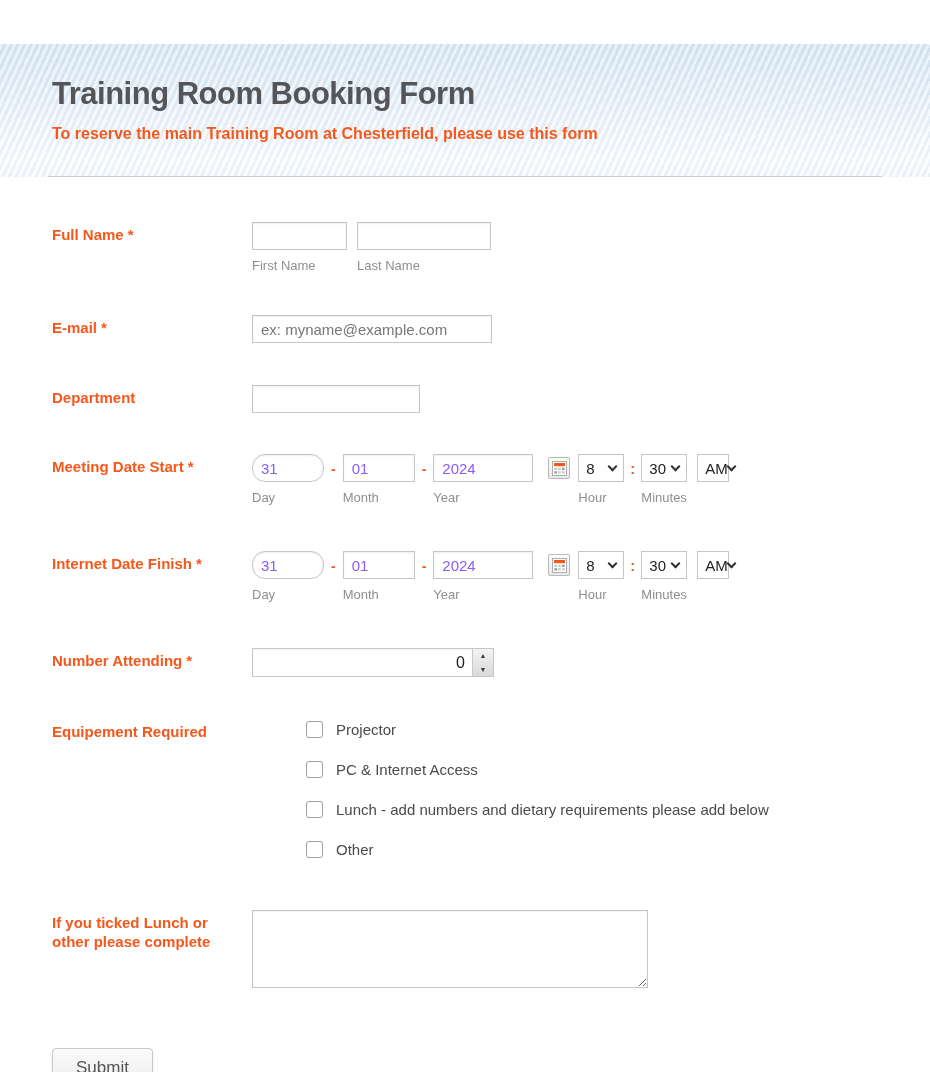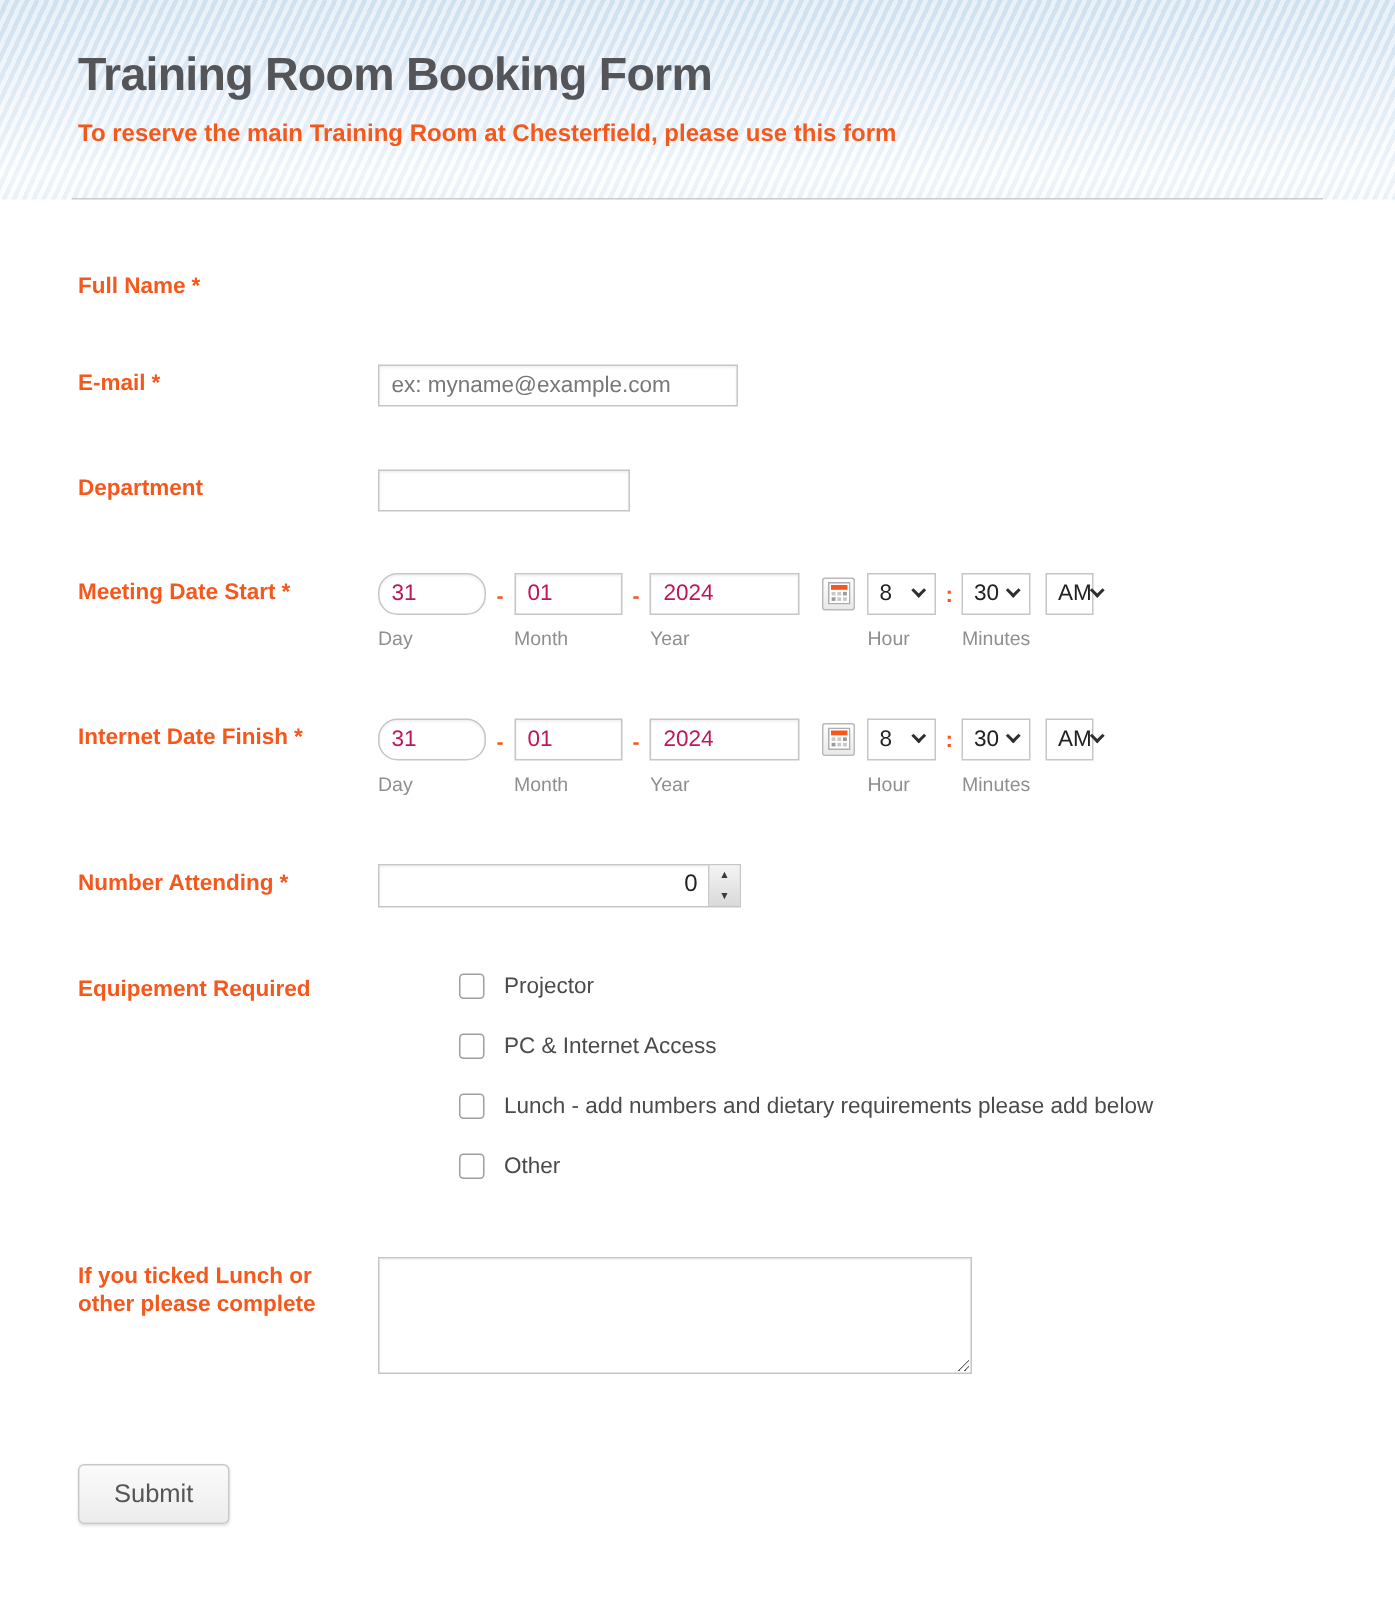--- a/index.html
+++ b/index.html
@@ -17,21 +17,21 @@
     font-family:"Liberation Sans",sans-serif;
     overflow:hidden;
   }
   
   .form-header{
     position:relative;height:133px;
     background:
       repeating-linear-gradient(115deg, rgba(255,255,255,.45) 0 3px, rgba(173,203,228,.18) 3px 6px),
       linear-gradient(180deg,#d7e5f2 0%,#dde9f4 18%,#eef4fa 55%,#fcfdfe 88%,#f6f9fc 100%);
   }
-  .header-inner{padding:33px 48px 0 52px;}
+  .header-inner{padding:33px 48px 0 52px;margin-top:44px;}
   .form-title{
     font-size:31px;font-weight:bold;color:var(--title);
     letter-spacing:-0.5px;line-height:1.1;
   }
   .form-subtitle{
     margin-top:14px;font-size:16px;font-weight:bold;color:var(--accent);
   }
   .header-divider{
     position:absolute;bottom:0;left:48px;right:48px;height:1px;background:#cccccc;
   }
@@ -40,21 +40,21 @@
   .form-row{display:flex;align-items:flex-start;}
   .label-col{
     width:200px;flex-shrink:0;padding-top:4px;
     font-size:15px;font-weight:bold;color:var(--accent);line-height:1.25;
   }
   .label-col .label-text{max-width:175px;display:inline-block;}
   .req{margin-left:4px;}
   
   .ti{
     height:28px;border:1px solid var(--border);background:#fff;
-    padding:0 8px;font-size:15px;color:#be185d;font-family:inherit;
+    padding:0 8px;font-size:15px;color:#8b5cf6;font-family:inherit;
     box-shadow:inset 0 1px 2px rgba(0,0,0,.07);outline:none;
   }
   .sublabel{font-size:13px;color:var(--sublabel);margin-top:8px;}
   .unit{display:flex;flex-direction:column;}
   
   .row-name{margin-bottom:42px;}
   .input-first{width:95px;}
   .unit-first{margin-right:10px;}
   .input-last{width:134px;}
   
@@ -144,20 +144,30 @@
     <div class="form-subtitle">To reserve the main Training Room at Chesterfield, please use this form</div>
   </div>
   <div class="header-divider"></div>
 </header>
 
 <main class="form-body">
 
   <div class="form-row row-name">
     <div class="label-col">
       <span class="label-text">Full Name</span><span class="req">*</span>
+    </div>
+    <div class="datetime">
+      <div class="unit unit-first">
+        <input type="text" class="ti input-first" value="" style="">
+        <div class="sublabel">First Name</div>
+      </div>
+      <div class="unit">
+        <input type="text" class="ti input-last" value="" style="">
+        <div class="sublabel">Last Name</div>
+      </div>
     </div>
   </div>
 
   <div class="form-row row-email">
     <div class="label-col">
       <span class="label-text">E-mail</span><span class="req">*</span>
     </div>
     <input type="text" class="ti input-email" placeholder="ex: myname@example.com" style="">
   </div>
 

